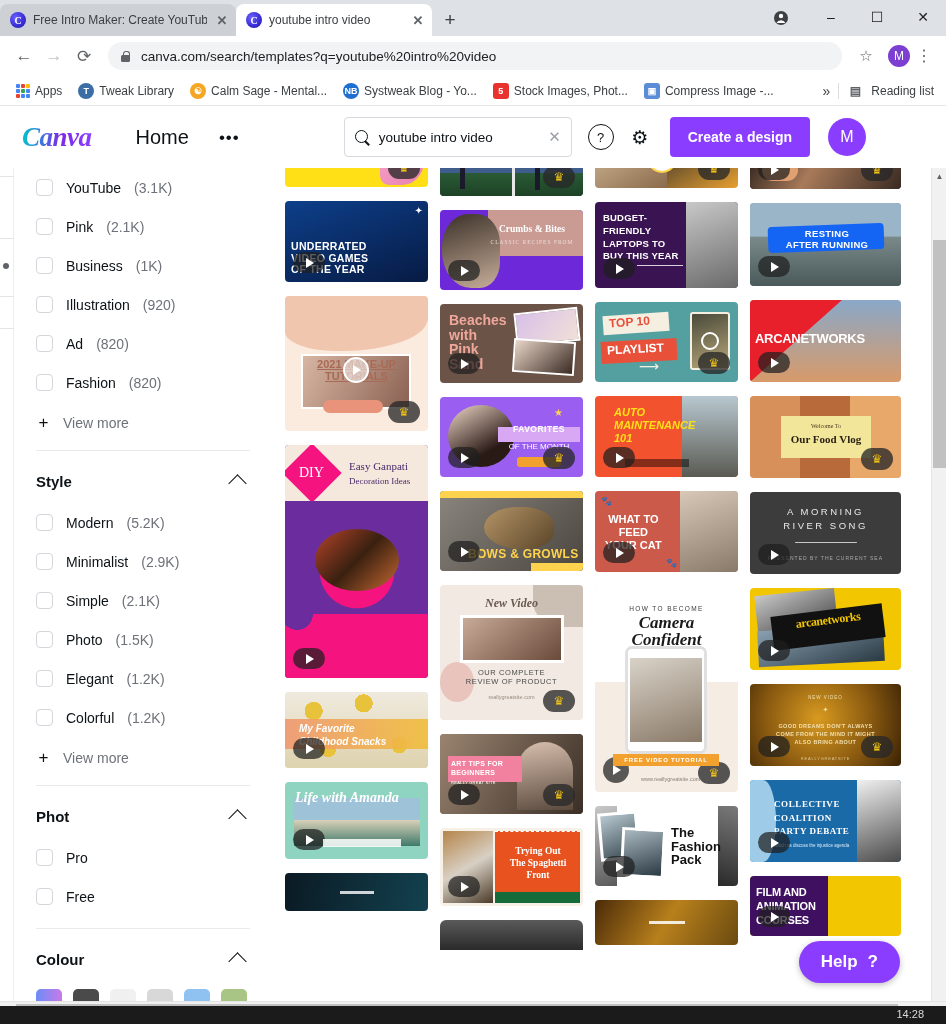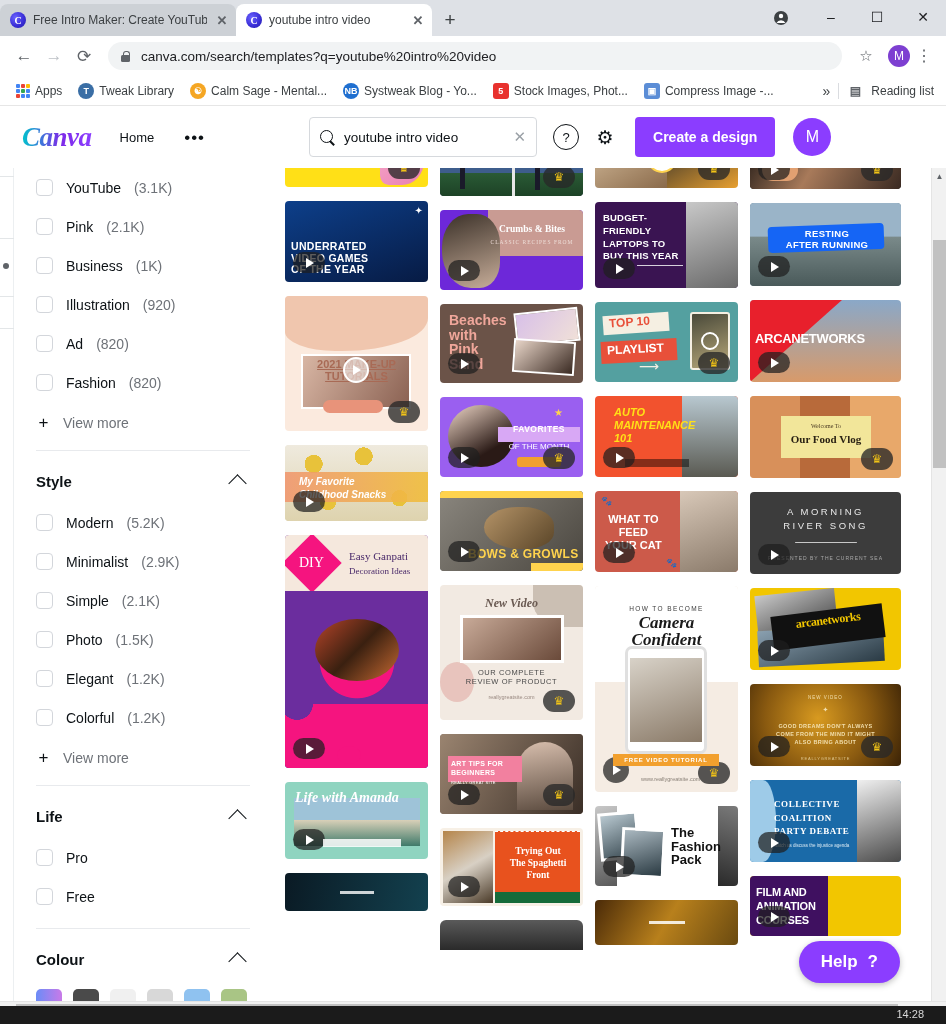--- a/index.html
+++ b/index.html
@@ -133,21 +133,21 @@
     position: relative; z-index: 5;
   }
   .canva-logo {
     font-family: "Liberation Serif", serif;
     font-size: 27px; font-style: italic; font-weight: bold;
     background: linear-gradient(90deg,#00c4cc 0%, #7d2ae8 55%, #8b3dff 100%);
     -webkit-background-clip: text; background-clip: text;
     -webkit-text-fill-color: transparent; color: #7d2ae8;
     letter-spacing: -0.5px;
   }
-  .nav-home { margin-left: 28px; font-size: 13px; color: #0d1216; }
+  .nav-home { margin-left: 44px; font-size: 20px; color: #0d1216; }
   .nav-dots { margin-left: 30px; font-size: 17px; color: #0d1216; letter-spacing:1px; line-height:1;}
   .searchbox {
     margin-left: 104px; width: 228px; height: 40px;
     border: 1px solid #d6d9dd; border-radius: 4px;
     display: flex; align-items: center; padding: 0 10px; gap: 9px;
     background: #fff;
   }
   .search-val { flex:1 1 auto; font-size: 13.5px; color: #0d1216; white-space:nowrap; }
   .mag { width:15px; height:15px; position:relative; flex:0 0 auto;}
   .mag::before{content:'';position:absolute;left:0;top:0;width:11px;height:11px;border:1.8px solid #0d1216;border-radius:50%;}
@@ -500,21 +500,21 @@
       </div>
 
       <div class="viewmore">
         <span class="plus">+</span>
         <span>View more</span>
       </div>
 
       <div class="sec-divider"></div>
 
       <div class="sec-head">
-        <span>Life</span>
+        <span>Phot</span>
         <span class="chev-up"></span>
       </div>
       <div class="filter-row">
         <span class="cb"></span>
         <span>Pro</span>
       </div>
       <div class="filter-row">
         <span class="cb"></span>
         <span>Free</span>
       </div>
@@ -558,54 +558,54 @@
 
           <div class="card" style="height:135px;background:#fbeade">
             <div class="inner" style="flex-direction:column;padding:8px;justify-content:center">
               <div style="position:absolute;left:0;top:0;width:100%;height:55px;background:#f0c6ae;border-radius:0 0 60% 35%"></div>
               <div class="ttl" style="color:#a86a55;font-size:11px;text-align:center;z-index:3;margin-top:13px;text-decoration:underline">2021 MAKE-UP<br>TUTORIALS</div>
               <div style="position:absolute;left:16px;top:58px;width:110px;height:55px;background:linear-gradient(120deg,#d8b6a4,#8a6152);border:2px solid #fff;"></div>
               <div style="position:absolute;left:38px;top:104px;width:60px;height:13px;background:#e8937a;border-radius:8px;"></div>
             </div>
             <span class="playbtn round" style="left:58px;bottom:48px;background:rgba(255,255,255,.55);border:2px solid #fff"></span>
             <span class="crown">♛</span>
-          </div>
-
-          <div class="card" style="height:76px;background:linear-gradient(180deg,#e9e3d4,#d8cda8)">
-            <div class="inner">
-              <div style="position:absolute;inset:0;background:
-                 radial-gradient(circle 9px at 20% 25%, #e8c23a 0 100%, transparent 101%),
-                 radial-gradient(circle 9px at 55% 15%, #e8c23a 0 100%, transparent 101%),
-                 radial-gradient(circle 8px at 80% 70%, #e8c23a 0 100%, transparent 101%),
-                 radial-gradient(circle 8px at 30% 75%, #e8c23a 0 100%, transparent 101%),
-                 linear-gradient(180deg,#efeade,#ded3ae);"></div>
-              <div style="position:absolute;left:0;top:27px;width:100%;height:30px;background:linear-gradient(90deg,rgba(240,150,110,.88),rgba(240,190,60,.9));"></div>
-              <div class="ttl" style="position:absolute;left:14px;top:30px;color:#fff;font-size:10px;font-style:italic;line-height:1.3">My Favorite<br>Childhood Snacks</div>
-            </div>
-            <span class="playbtn"></span>
           </div>
 
           <div class="card" style="height:233px;background:#6b2d9e">
             <div class="inner" style="flex-direction:column;align-items:stretch;justify-content:flex-start">
               <div style="height:56px;background:#f5e8dd;position:relative;display:flex;align-items:center;padding-left:6px">
                 <span style="width:42px;height:42px;background:#f5147f;transform:rotate(45deg);display:flex;align-items:center;justify-content:center;"></span>
                 <span style="position:absolute;left:14px;color:#fff;font-family:'Liberation Serif',serif;font-size:14px;">DIY</span>
                 <span style="margin-left:16px;color:#4a2a6a;font-family:'Liberation Serif',serif;font-size:11px;line-height:1.3">Easy Ganpati<br><span style="font-size:9px">Decoration Ideas</span></span>
               </div>
               <div style="flex:1;position:relative;background:#6b2d9e;">
                 <div style="position:absolute;left:8px;top:10px;width:128px;height:120px;background:radial-gradient(circle,#f5147f 0 42%,transparent 43%),#6b2d9e;"></div>
                 <div style="position:absolute;left:30px;top:28px;width:84px;height:62px;border-radius:50%;background:linear-gradient(135deg,#b8452a,#3a2010,#c76a32);"></div>
                 <div style="position:absolute;left:0;bottom:0;width:100%;height:64px;background:#f5147f;
                    -webkit-mask-image:radial-gradient(circle 16px at 12px 0,transparent 98%,#000 100%),none;"></div>
                 <div style="position:absolute;left:52px;bottom:4px;width:24px;height:18px;background:#f5147f;border-radius:50%;"></div>
               </div>
             </div>
             <span class="playbtn"></span>
           </div>
 
+          <div class="card" style="height:76px;background:linear-gradient(180deg,#e9e3d4,#d8cda8)">
+            <div class="inner">
+              <div style="position:absolute;inset:0;background:
+                 radial-gradient(circle 9px at 20% 25%, #e8c23a 0 100%, transparent 101%),
+                 radial-gradient(circle 9px at 55% 15%, #e8c23a 0 100%, transparent 101%),
+                 radial-gradient(circle 8px at 80% 70%, #e8c23a 0 100%, transparent 101%),
+                 radial-gradient(circle 8px at 30% 75%, #e8c23a 0 100%, transparent 101%),
+                 linear-gradient(180deg,#efeade,#ded3ae);"></div>
+              <div style="position:absolute;left:0;top:27px;width:100%;height:30px;background:linear-gradient(90deg,rgba(240,150,110,.88),rgba(240,190,60,.9));"></div>
+              <div class="ttl" style="position:absolute;left:14px;top:30px;color:#fff;font-size:10px;font-style:italic;line-height:1.3">My Favorite<br>Childhood Snacks</div>
+            </div>
+            <span class="playbtn"></span>
+          </div>
+
           <div class="card" style="height:77px;background:#8fd4c0">
             <div class="inner">
               <div style="position:absolute;left:9px;top:16px;width:126px;height:48px;background:linear-gradient(180deg,#9ec3d8 0 45%,#d8d0b8 46%, #3f7a6a 100%);"></div>
               <div class="ttl" style="position:absolute;left:10px;top:8px;color:#fff;font-size:14px;font-style:italic;font-family:'Liberation Serif',serif;z-index:5;">Life with Amanda</div>
               <div style="position:absolute;left:38px;bottom:12px;width:78px;height:8px;background:rgba(255,255,255,.85);z-index:5"></div>
             </div>
             <span class="playbtn"></span>
           </div>
 
           <div class="card" style="height:38px;background:linear-gradient(100deg,#0a1a24,#13414f)">

